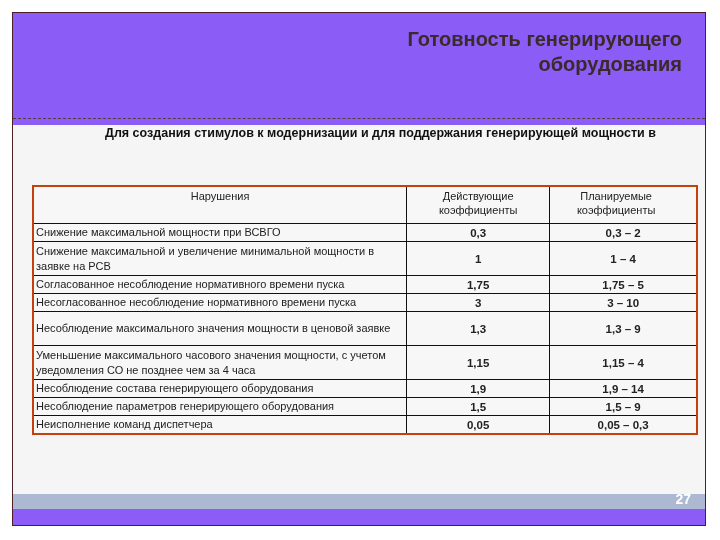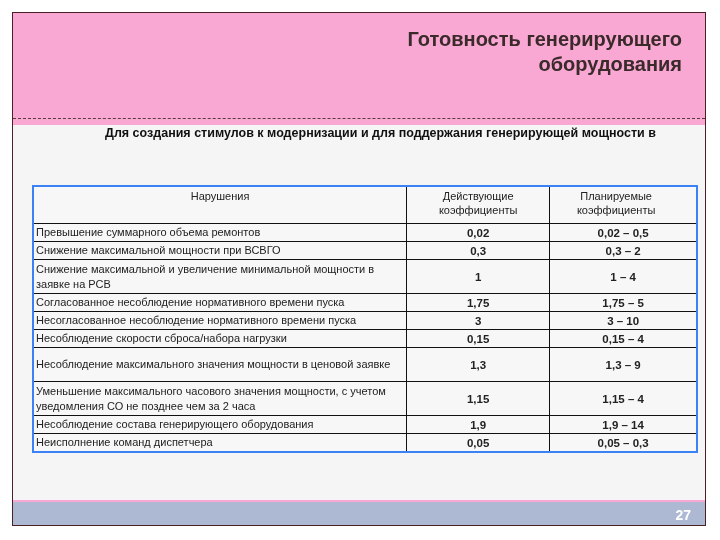--- a/index.html
+++ b/index.html
@@ -2,60 +2,60 @@
 <html><head>
 <meta charset="utf-8">
 <style>
   html, body { margin: 0; padding: 0; }
   body {
     width: 720px; height: 540px; background: #ffffff; position: relative; overflow: hidden;
     font-family: "Liberation Sans", sans-serif;
   }
   .frame {
     position: absolute; left: 12px; top: 12px; width: 694px; height: 514px;
-    border: 1px solid #4a1f26; box-sizing: border-box; background: #f9a8d4; overflow: hidden;
+    border: 1px solid #4a1f26; box-sizing: border-box; background: #8b5cf6; overflow: hidden;
   }
   .content-bg {
     position: absolute; left: 0; right: 0; top: 112px; bottom: 25px; background: #f5f5f5;
   }
   .title {
     position: absolute; right: 23px; top: 14px; width: 400px; text-align: right;
     color: #3b2a2a; font-weight: bold; font-size: 20px; line-height: 25px;
   }
   .dashed {
     position: absolute; left: 0; right: 0; top: 105px; border-top: 1px dashed #5a3a3a;
   }
   .intro {
     position: absolute; left: 48px; top: 112px; width: 624px;
     font-weight: bold; font-size: 12.5px; line-height: 17.5px; color: #111;
     text-align: justify; text-align-last: left; margin-left: 44px;
   }
   .intro .l1 { display: block; text-align: left; margin-left: 0; }
   .intro .rest { display: block; margin-left: 2px; text-align: justify; }
   table.grid {
     position: absolute; left: 19px; top: 172px; width: 666px;
-    border-collapse: collapse; border: 2px solid #3b82f6; background: #f7f7f7;
+    border-collapse: collapse; border: 2px solid #c2410c; background: #f7f7f7;
     font-size: 11px; color: #222;
   }
   table.grid td, table.grid th {
     border: 1px solid #111; padding: 0 2px; vertical-align: middle;
   }
   table.grid th {
     font-weight: normal; height: 34px; vertical-align: top; padding-top: 2px;
     font-size: 11px; line-height: 14px; color: #222;
   }
   table.grid td.v { text-align: center; font-weight: bold; font-size: 11.5px; color: #222; }
   table.grid td.n { line-height: 15px; }
   table.grid tr.r1 td { height: 17px; }
   table.grid tr.r2 td { height: 33px; }
   col.c1 { width: 373px; }
   col.c2 { width: 143px; }
   col.c3 { width: 147px; }
   .footer {
-    position: absolute; left: 0; right: 0; bottom: 0; height: 23px; background: #adb8d3;
+    position: absolute; left: 0; right: 0; bottom: 16px; height: 15px; background: #adb8d3;
   }
   .page-num {
     position: absolute; right: 14px; bottom: 2px; color: #ffffff; font-weight: bold; font-size: 14px;
   }
 </style>
 </head>
 <body>
 
 <div class="frame">
   <div class="content-bg"></div>
@@ -79,63 +79,58 @@
       </colgroup>
     <thead>
       <tr>
         <th>Нарушения</th>
         <th style="padding-left:18px;padding-right:18px;">Действующие коэффициенты</th>
         <th style="padding-left:22px;padding-right:36px;">Планируемые коэффициенты</th>
       </tr>
     </thead>
     <tbody>
       <tr class="r1">
-        <td class="n">Превышение суммарного объема ремонтов</td>
-        <td class="v">0,02</td>
-        <td class="v">0,02 – 0,5</td>
-      </tr>
-      <tr class="r1">
         <td class="n">Снижение максимальной мощности при ВСВГО</td>
         <td class="v">0,3</td>
         <td class="v">0,3 – 2</td>
       </tr>
       <tr class="r2">
         <td class="n">Снижение максимальной и увеличение минимальной мощности в заявке на РСВ</td>
         <td class="v">1</td>
         <td class="v">1 – 4</td>
       </tr>
       <tr class="r1">
         <td class="n">Согласованное несоблюдение нормативного времени пуска</td>
         <td class="v">1,75</td>
         <td class="v">1,75 – 5</td>
       </tr>
       <tr class="r1">
         <td class="n">Несогласованное несоблюдение нормативного времени пуска</td>
         <td class="v">3</td>
         <td class="v">3 – 10</td>
       </tr>
-      <tr class="r1">
-        <td class="n">Несоблюдение скорости сброса/набора нагрузки</td>
-        <td class="v">0,15</td>
-        <td class="v">0,15 – 4</td>
-      </tr>
       <tr class="r2">
         <td class="n">Несоблюдение максимального значения мощности в ценовой заявке</td>
         <td class="v">1,3</td>
         <td class="v">1,3 – 9</td>
       </tr>
       <tr class="r2">
-        <td class="n">Уменьшение максимального часового значения мощности, с учетом уведомления СО не позднее чем за 2 часа</td>
+        <td class="n">Уменьшение максимального часового значения мощности, с учетом уведомления СО не позднее чем за 4 часа</td>
         <td class="v">1,15</td>
         <td class="v">1,15 – 4</td>
       </tr>
       <tr class="r1">
         <td class="n">Несоблюдение состава генерирующего оборудования</td>
         <td class="v">1,9</td>
         <td class="v">1,9 – 14</td>
+      </tr>
+      <tr class="r1">
+        <td class="n">Несоблюдение параметров генерирующего оборудования</td>
+        <td class="v">1,5</td>
+        <td class="v">1,5 – 9</td>
       </tr>
       <tr class="r1">
         <td class="n">Неисполнение команд диспетчера</td>
         <td class="v">0,05</td>
         <td class="v">0,05 – 0,3</td>
       </tr>
     </tbody>
   </table>
 
   <div class="footer">

